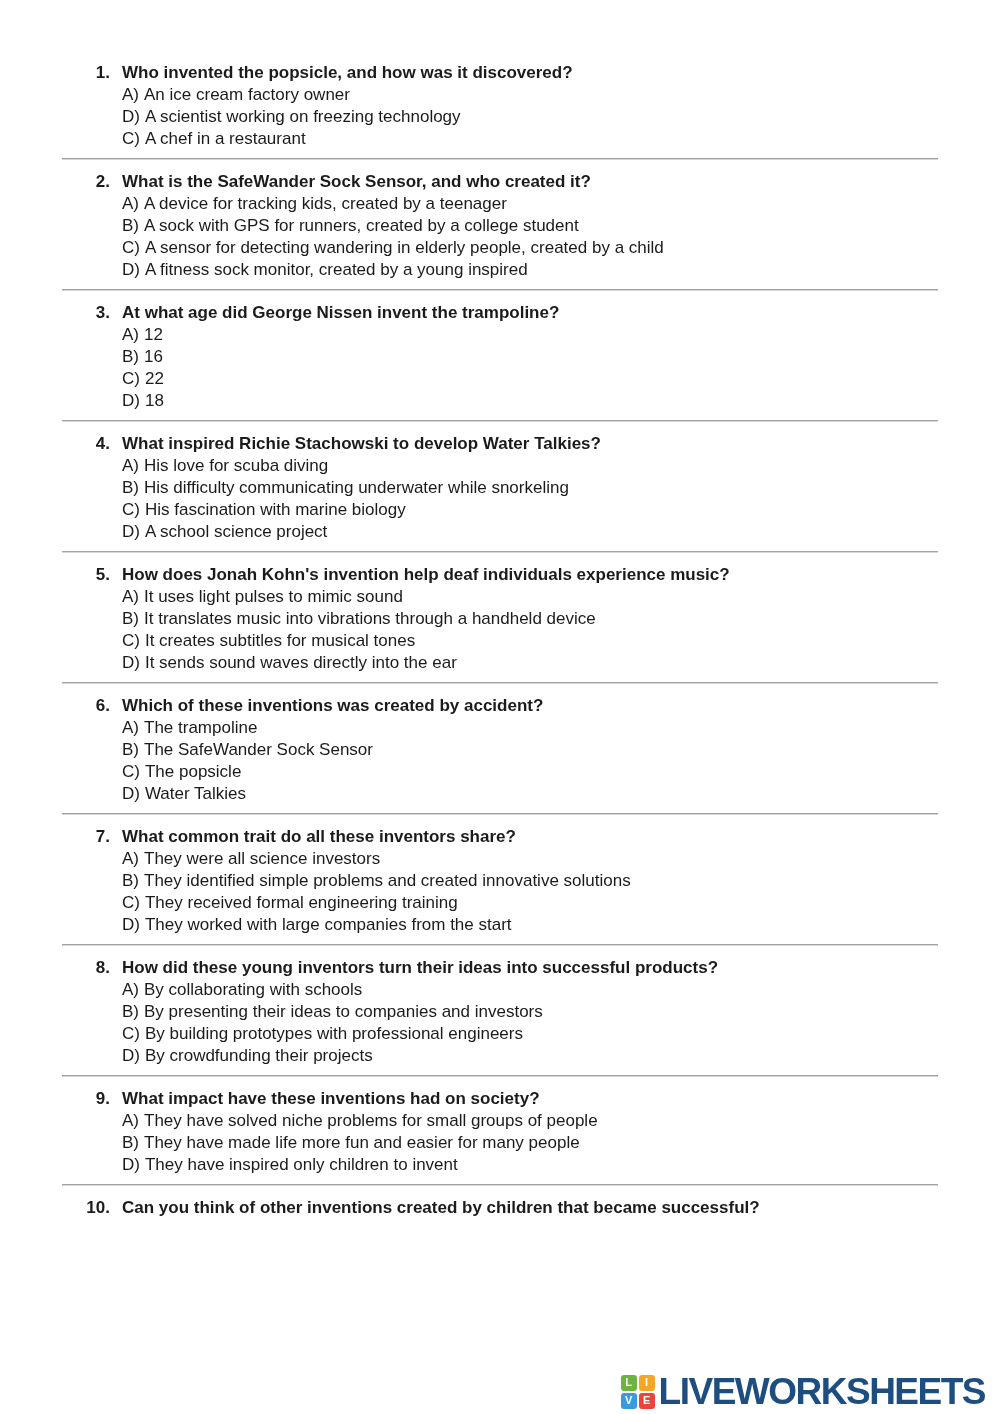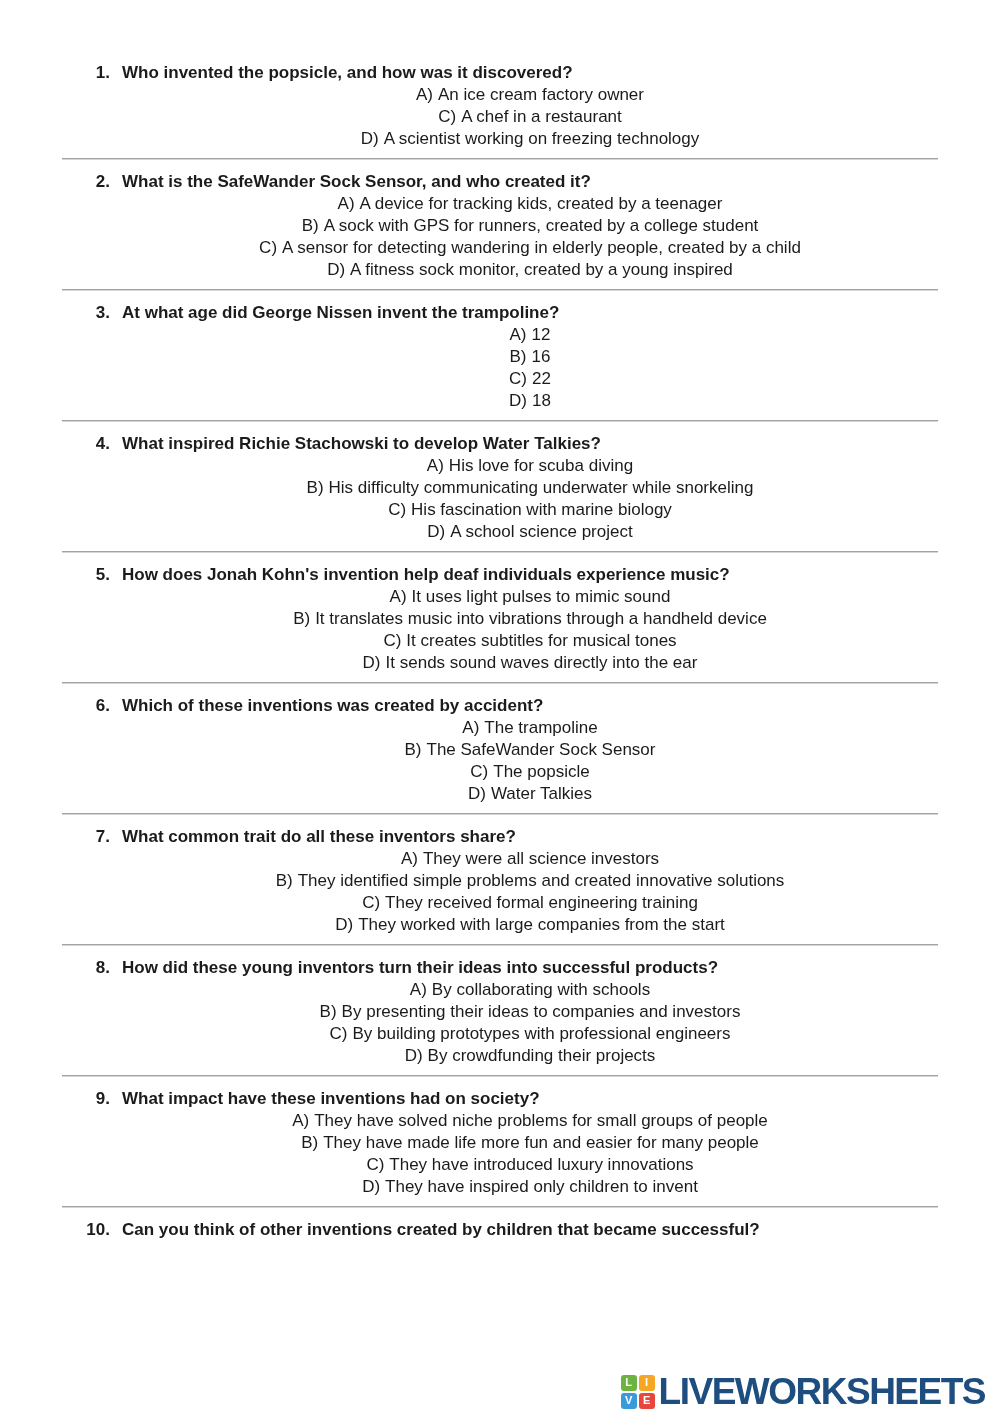--- a/index.html
+++ b/index.html
@@ -43,21 +43,20 @@
     width:48px;
     text-align:right;
     margin-right:12px;
   }
   .q-text{flex:1;}
   .q-options{margin-left:60px;}
   .option{
     font-size:17px;
     line-height:22px;
     cursor:pointer;
-    text-align:center;
   }
   .opt-letter{margin-right:5px;}
   .divider{
     height:2px;
     background:var(--divider);
     border-bottom:1px solid #d6d6d6;
     margin:8px 0 11px 0;
   }
   .footer{
     position:absolute;
@@ -107,23 +106,23 @@
   <div class="content">
   <div class="question">
     <div class="q-head">
       <span class="q-num">1.</span>
       <span class="q-text">Who invented the popsicle, and how was it discovered?</span>
     </div>
     <div class="q-options">
   <div class="option"><span class="opt-letter">A)</span><span class="opt-text">An ice cream factory owner</span></div>
 
 
+  <div class="option"><span class="opt-letter">D)</span><span class="opt-text">A scientist working on freezing technology</span></div>
+
   <div class="option"><span class="opt-letter">C)</span><span class="opt-text">A chef in a restaurant</span></div>
-
-  <div class="option"><span class="opt-letter">D)</span><span class="opt-text">A scientist working on freezing technology</span></div>
 </div>
   </div>
 <div class="divider"></div>
   <div class="question">
     <div class="q-head">
       <span class="q-num">2.</span>
       <span class="q-text">What is the SafeWander Sock Sensor, and who created it?</span>
     </div>
     <div class="q-options">
   <div class="option"><span class="opt-letter">A)</span><span class="opt-text">A device for tracking kids, created by a teenager</span></div>
@@ -235,21 +234,20 @@
   <div class="question">
     <div class="q-head">
       <span class="q-num">9.</span>
       <span class="q-text">What impact have these inventions had on society?</span>
     </div>
     <div class="q-options">
   <div class="option"><span class="opt-letter">A)</span><span class="opt-text">They have solved niche problems for small groups of people</span></div>
 
   <div class="option"><span class="opt-letter">B)</span><span class="opt-text">They have made life more fun and easier for many people</span></div>
 
-  <div class="option"><span class="opt-letter">C)</span><span class="opt-text">They have introduced luxury innovations</span></div>
 
   <div class="option"><span class="opt-letter">D)</span><span class="opt-text">They have inspired only children to invent</span></div>
 </div>
   </div>
 <div class="divider"></div>
   <div class="question">
     <div class="q-head">
       <span class="q-num">10.</span>
       <span class="q-text">Can you think of other inventions created by children that became successful?</span>
     </div>

